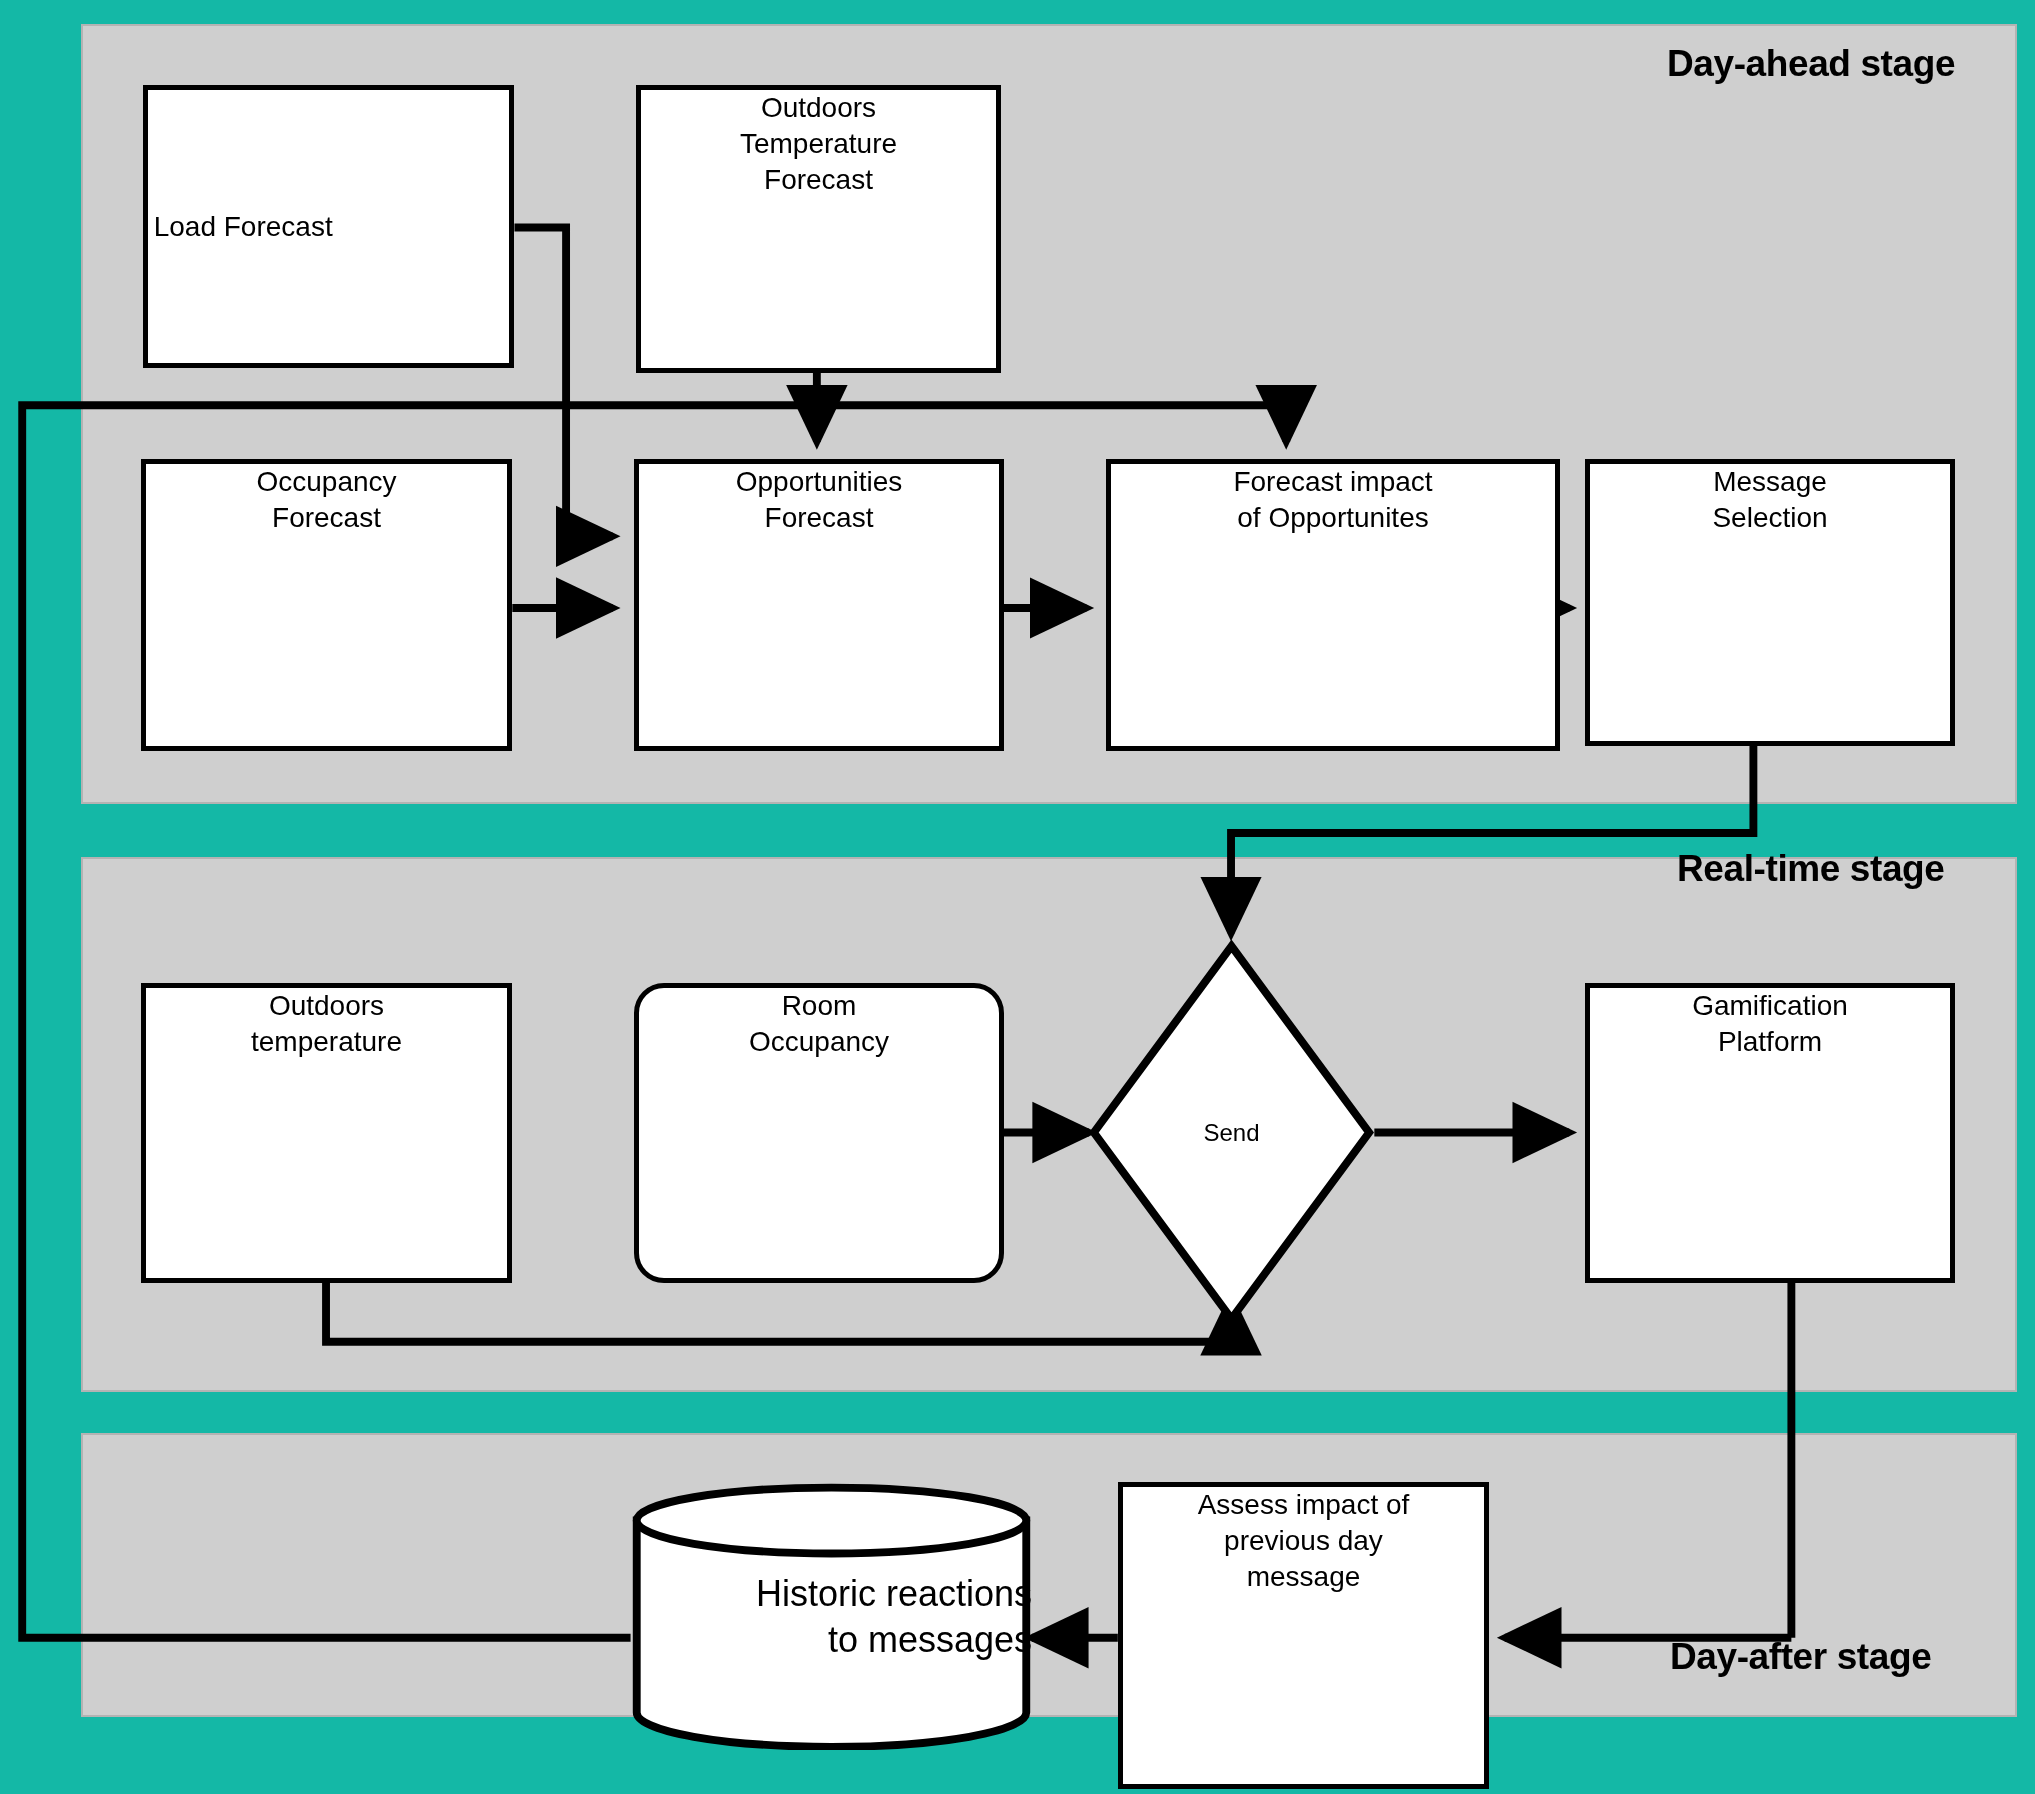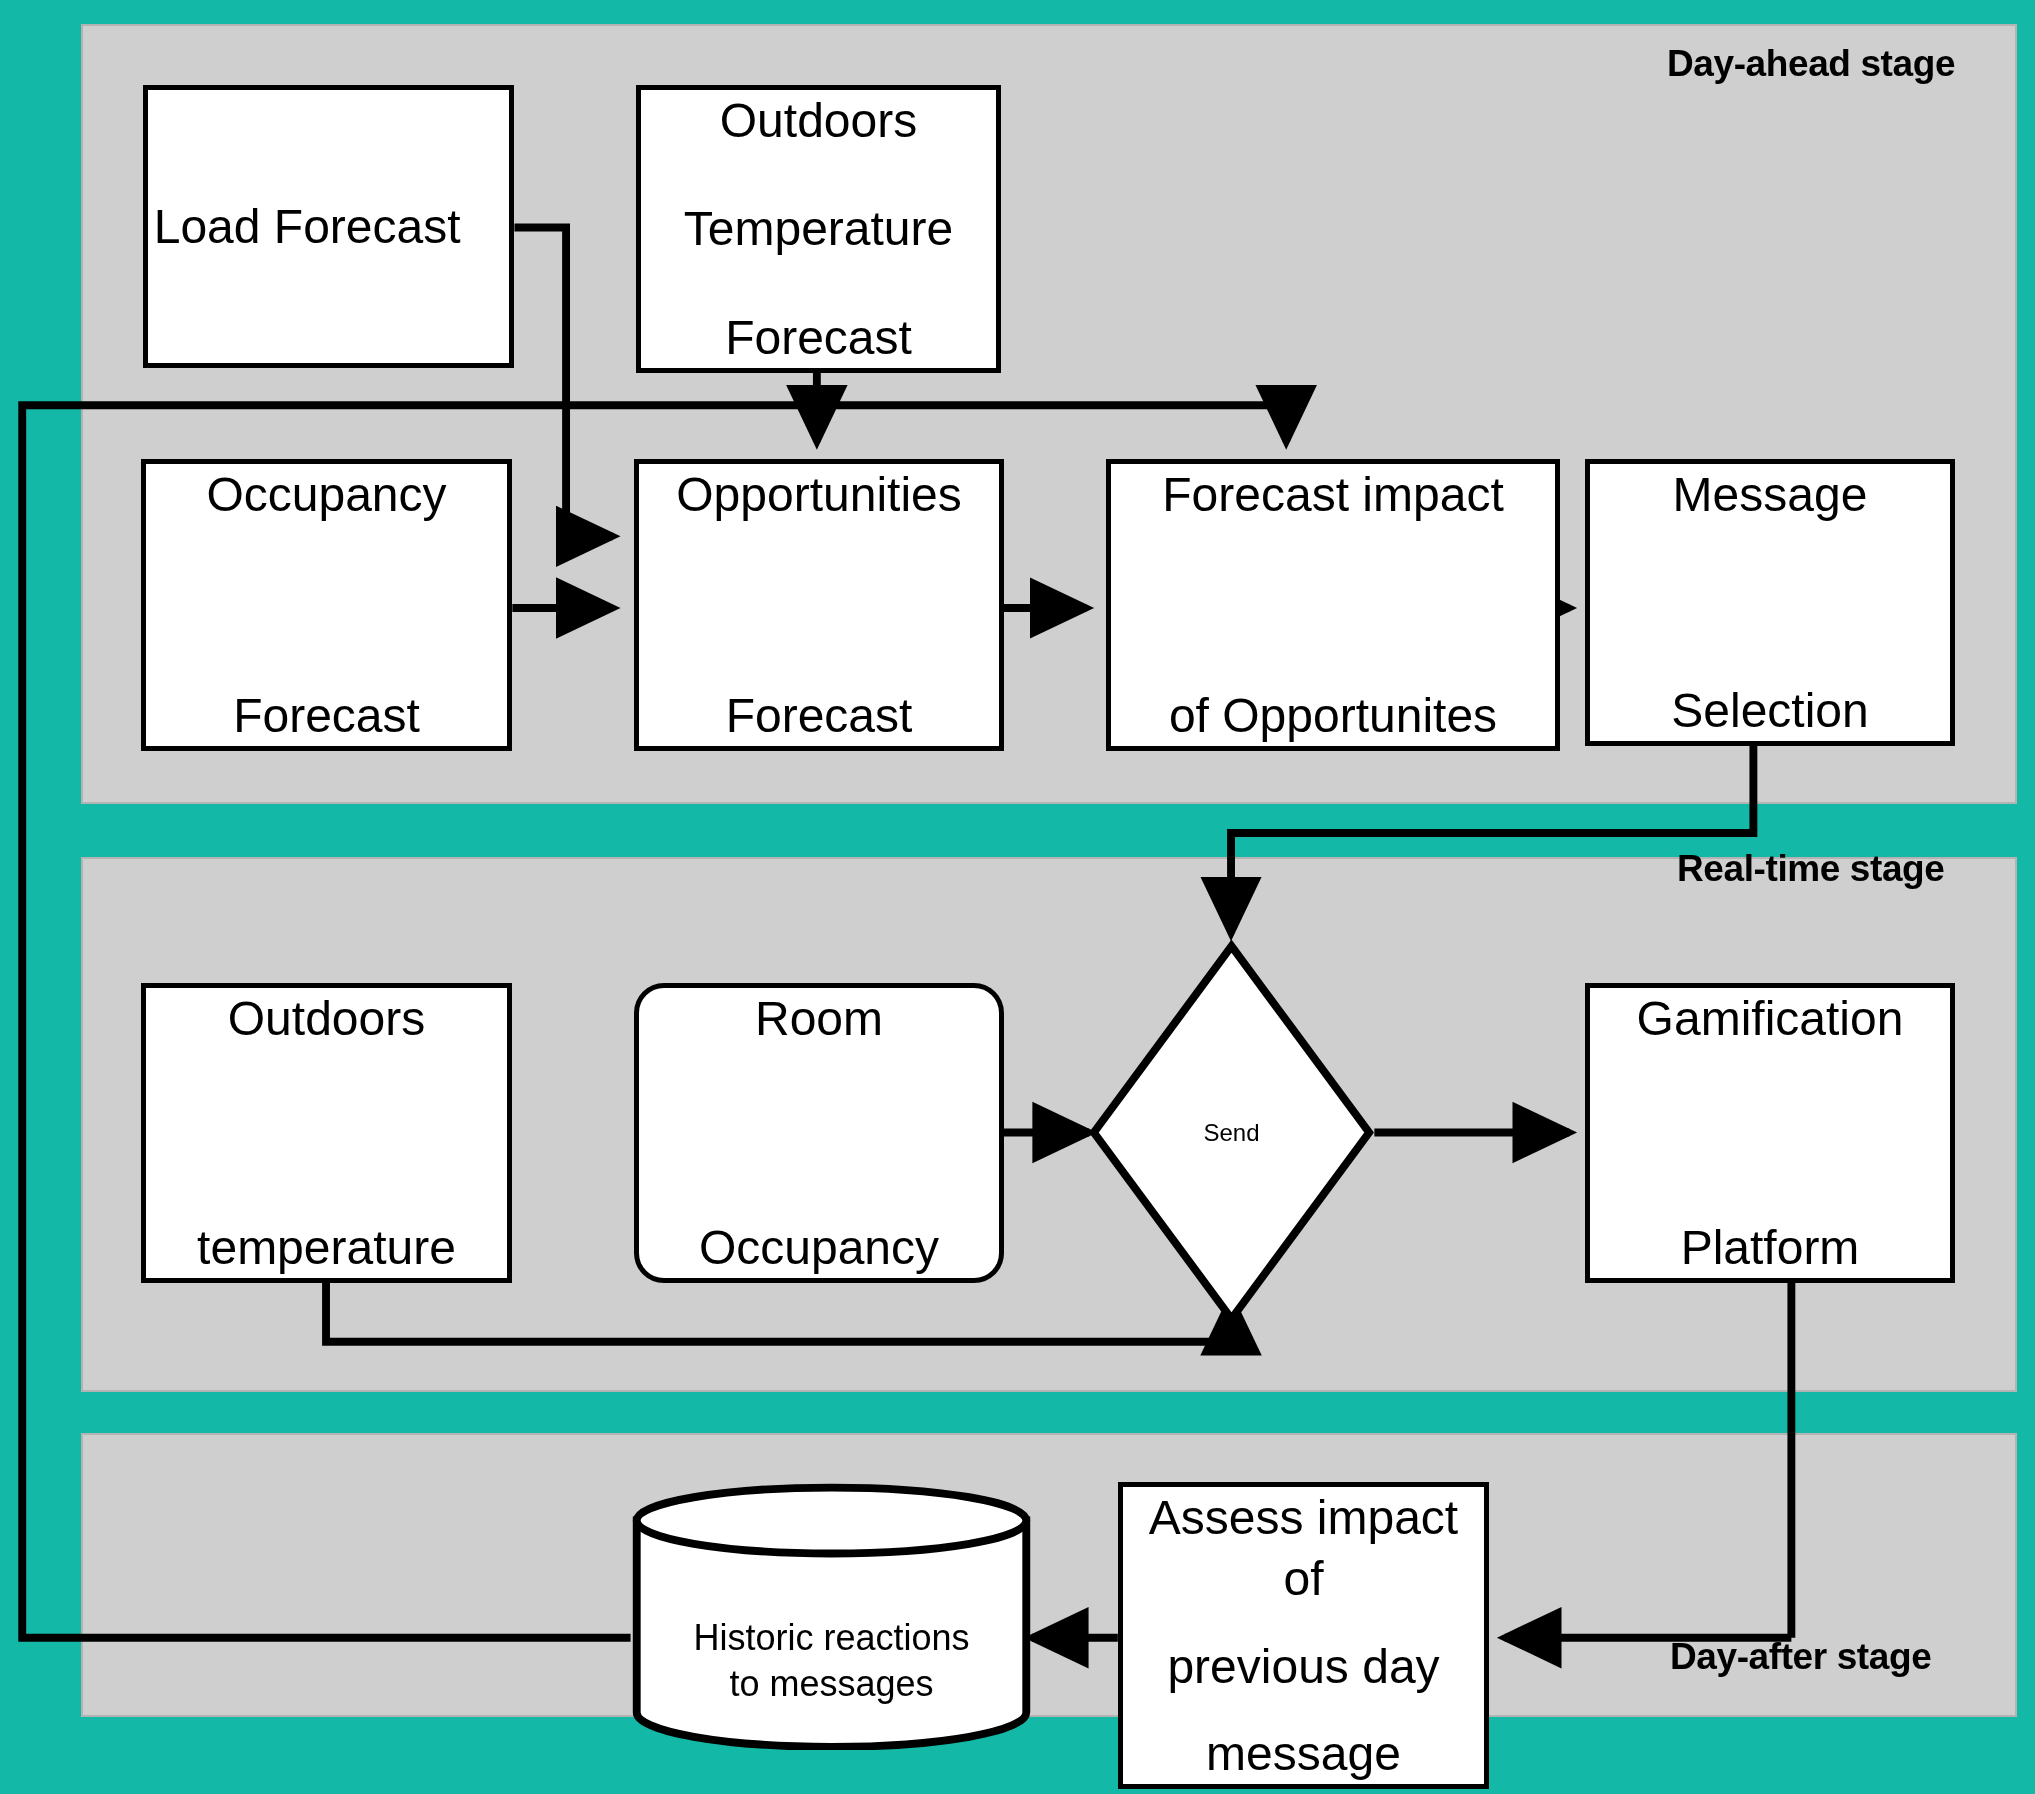--- a/index.html
+++ b/index.html
@@ -25,50 +25,49 @@
     white-space:nowrap;
     letter-spacing:-0.4px;
   }
   .node{
     position:absolute;
     background:#ffffff;
     border:5px solid #000000;
     box-sizing:border-box;
     display:flex;
     align-items:center;
-    justify-content:space-between;
+    justify-content:flex-start;
     text-align:center;
-    font-size:48px;
+    font-size:28px;
     line-height:1.28;
     color:#000;
   }
   .node span{display:block;padding:0 5.7px;}
   .diamond-wrap{position:absolute;}
   .diamond-label{
     position:absolute;
     width:100%;
     text-align:center;
     font-size:24px;
     color:#000;
     top:50%;
     transform:translateY(-50%);
     pointer-events:none;
   }
   .cyl{position:absolute;}
   .cyl-label{
     position:absolute;
     width:100%;
-    text-align:center;
+    text-align:right;
     font-size:36px;
     line-height:1.28;
     color:#000;
     top:50%;
     transform:translateY(-50%);
     pointer-events:none;
-    margin-top:44px;
   }
   svg.edges{
     position:absolute;
     left:0; top:0;
     width:2035px;
     height:1795px;
     pointer-events:none;
   }
 </style>
 </head>

